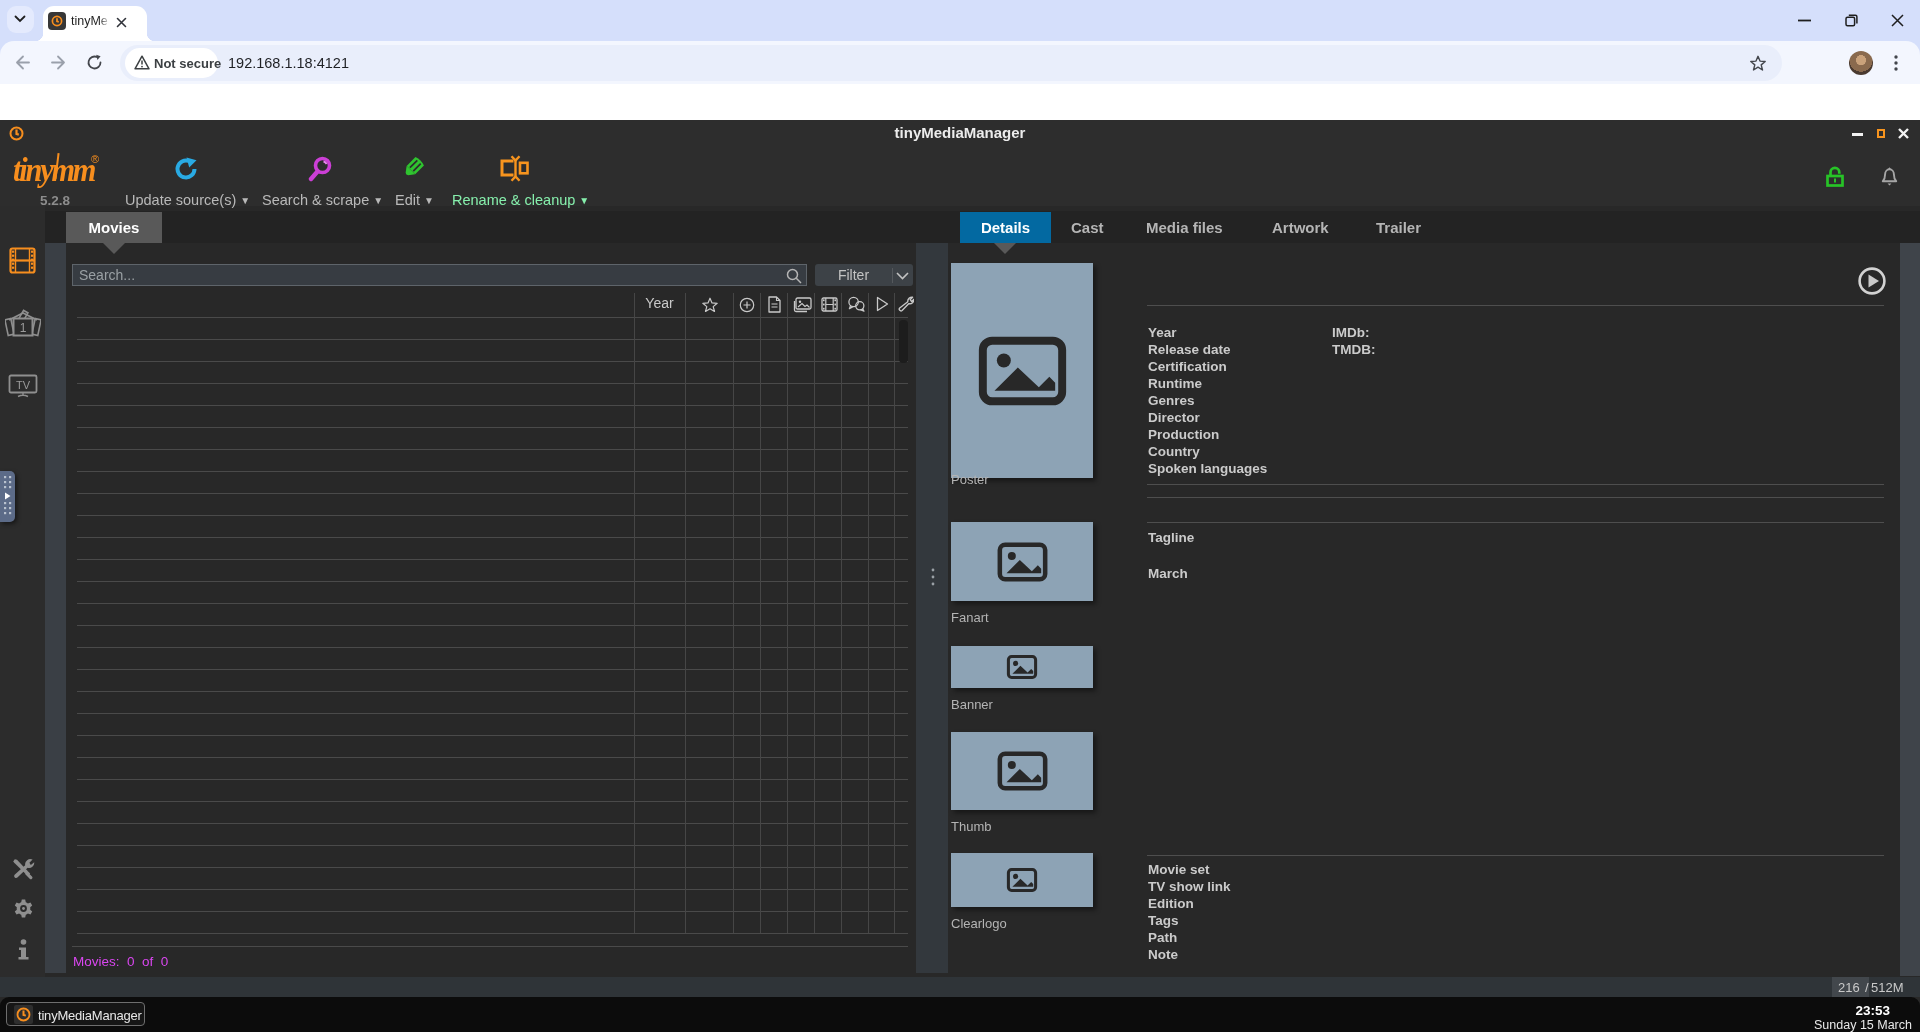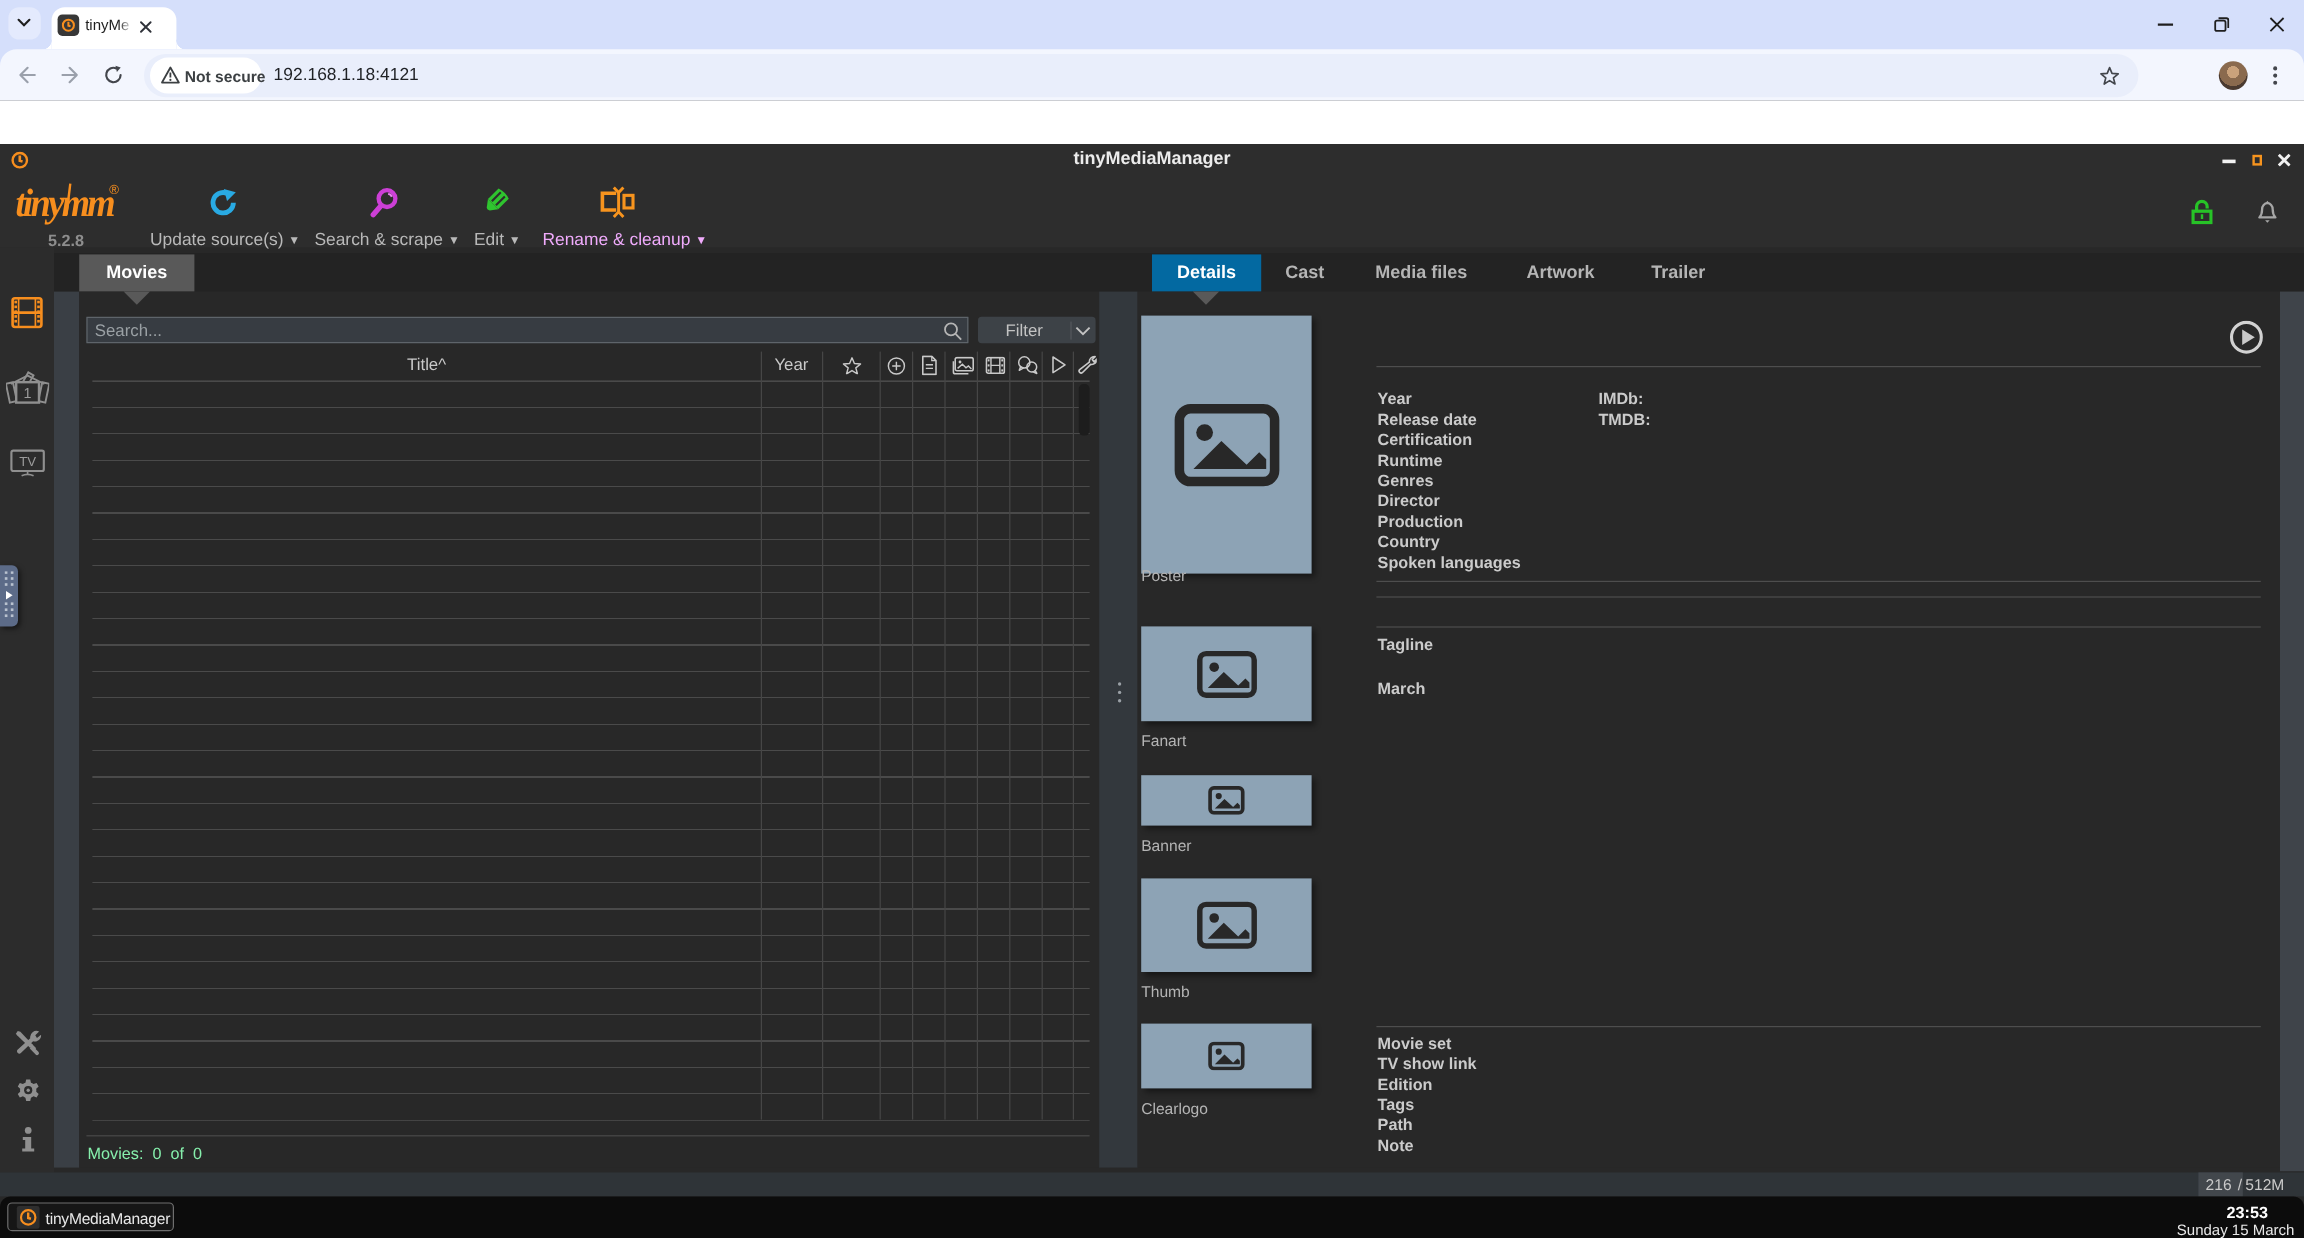--- a/index.html
+++ b/index.html
@@ -119,21 +119,21 @@
 
 <svg class="abs" style="left:499px;top:155px;" width="32" height="27" viewBox="0 0 32 27">
       <g stroke="#f7941e" fill="none">
         <path d="M14.5 6 L3 6 L3 20 L14.5 20" stroke-width="3"></path>
         <rect x="21" y="7.8" width="7.5" height="10.5" stroke-width="2.6"></rect>
         <path d="M12.5 1.2 L16.5 5.5 L20.5 1.2" stroke-width="2.4"></path>
         <path d="M16.5 5 L16.5 21.5" stroke-width="2.4"></path>
         <path d="M12.5 25.8 L16.5 21.5 L20.5 25.8" stroke-width="2.4"></path>
       </g>
     </svg>
-<div class="abs" style="left:452px;top:192px;font-size:14.5px;color:#f0abfc;">Rename &amp; cleanup <span style="font-size:10px;vertical-align:1px;">▼</span></div>
+<div class="abs" style="left:452px;top:192px;font-size:14.5px;color:#86efac;">Rename &amp; cleanup <span style="font-size:10px;vertical-align:1px;">▼</span></div>
 
 <svg class="abs" style="left:1826px;top:166px;" width="18" height="21" viewBox="0 0 18 21">
       <rect x="1.5" y="10" width="15" height="9.5" stroke="#27c327" stroke-width="2.7" fill="none"></rect>
       <path d="M4.5 10 L4.5 6.2 A4.4 4.4 0 0 1 13.3 6.2 L13.3 7.8" stroke="#27c327" stroke-width="2.7" fill="none"></path>
       <path d="M9 12.5 L9 16.5" stroke="#27c327" stroke-width="2"></path>
     </svg>
 <svg class="abs" style="left:1880px;top:165px;" width="19" height="23" viewBox="0 0 19 23">
       <path d="M9.5 2.2 L11.3 4.6 L7.7 4.6 Z" fill="#a6a6a6"></path>
       <path d="M2.8 16.2 L16.2 16.2 Q13.9 13.8 13.9 9.3 A4.4 5 0 0 0 5.1 9.3 Q5.1 13.8 2.8 16.2 Z" stroke="#a6a6a6" stroke-width="1.9" fill="none" stroke-linejoin="round"></path>
       <path d="M7.6 18.6 L11.4 18.6 L9.5 20.6 Z" fill="#a6a6a6"></path>
@@ -232,21 +232,20 @@
     </svg>
 
 <div class="abs" style="left:815px;top:264px;width:98px;height:22px;background:#3d4247;border-radius:3px;"></div>
 <div class="abs" style="left:815px;top:264px;width:77px;height:22px;text-align:center;line-height:22px;font-size:14px;color:#c3c3c3;">Filter</div>
 <div class="abs" style="left:892px;top:268px;width:1px;height:15px;background:#55595d;"></div>
 <svg class="abs" style="left:896px;top:272px;" width="13" height="8" viewBox="0 0 13 8">
       <path d="M1 1 L6.5 6.5 L12 1" stroke="#c3c3c3" stroke-width="1.6" fill="none"></path>
     </svg>
 
 <div class="abs" style="left:77px;top:292px;width:831px;height:25px;"></div>
-<div class="abs" style="left:77px;top:295px;width:557px;text-align:center;font-size:14px;color:#c9c9c9;">Title^</div>
 <div class="abs" style="left:634px;top:295px;width:51px;text-align:center;font-size:14px;color:#c9c9c9;">Year</div>
 
 <svg class="abs" style="left:702px;top:297px;" width="16" height="15" viewBox="0 0 16 15">
       <path d="M8 1.2 L10 5.9 L15.2 6.3 L11.2 9.6 L12.5 14.5 L8 11.8 L3.5 14.5 L4.8 9.6 L0.8 6.3 L6 5.9 Z" stroke="#c9c9c9" stroke-width="1.2" fill="none" stroke-linejoin="round"></path>
     </svg>
 <svg class="abs" style="left:739px;top:297px;" width="16" height="16" viewBox="0 0 16 16">
       <circle cx="8" cy="8" r="6.7" stroke="#c9c9c9" stroke-width="1.2" fill="none"></circle>
       <path d="M8 4.5 L8 11.5 M4.5 8 L11.5 8" stroke="#c9c9c9" stroke-width="1.2"></path>
     </svg>
 <svg class="abs" style="left:768px;top:296px;" width="13" height="17" viewBox="0 0 13 17">
@@ -293,21 +292,21 @@
 <div class="vline" style="left:733px;top:293px;height:640px;"></div>
 <div class="vline" style="left:760px;top:293px;height:640px;"></div>
 <div class="vline" style="left:787px;top:293px;height:640px;"></div>
 <div class="vline" style="left:814px;top:293px;height:640px;"></div>
 <div class="vline" style="left:841px;top:293px;height:640px;"></div>
 <div class="vline" style="left:868px;top:293px;height:640px;"></div>
 <div class="vline" style="left:894px;top:293px;height:640px;"></div>
 <div class="abs" style="left:899px;top:320px;width:9px;height:43px;border-radius:4px;background:#1d1d1d;"></div>
 
 <div class="abs" style="left:72px;top:946px;width:836px;height:1px;background:#4a4a4a;"></div>
-<div class="abs" style="left:73px;top:954px;font-size:13.5px;color:#86efac;">Movies:&nbsp; 0&nbsp; of&nbsp; 0</div>
+<div class="abs" style="left:73px;top:954px;font-size:13.5px;color:#d946ef;">Movies:&nbsp; 0&nbsp; of&nbsp; 0</div>
 
 <div class="abs" style="left:916px;top:243px;width:32px;height:730px;background:#33383d;"></div>
 <svg class="abs" style="left:931px;top:568px;" width="4" height="18" viewBox="0 0 4 18">
       <circle cx="2" cy="2" r="1.4" fill="#9aa0a6"></circle>
       <circle cx="2" cy="9" r="1.4" fill="#9aa0a6"></circle>
       <circle cx="2" cy="16" r="1.4" fill="#9aa0a6"></circle>
     </svg>
 
 <div class="abs" style="left:948px;top:243px;width:972px;height:730px;background:#282828;"></div>
 

